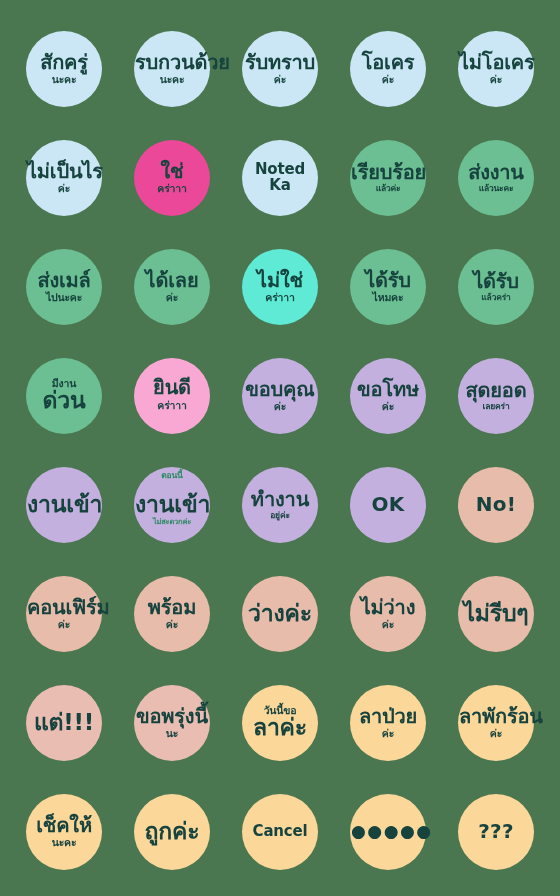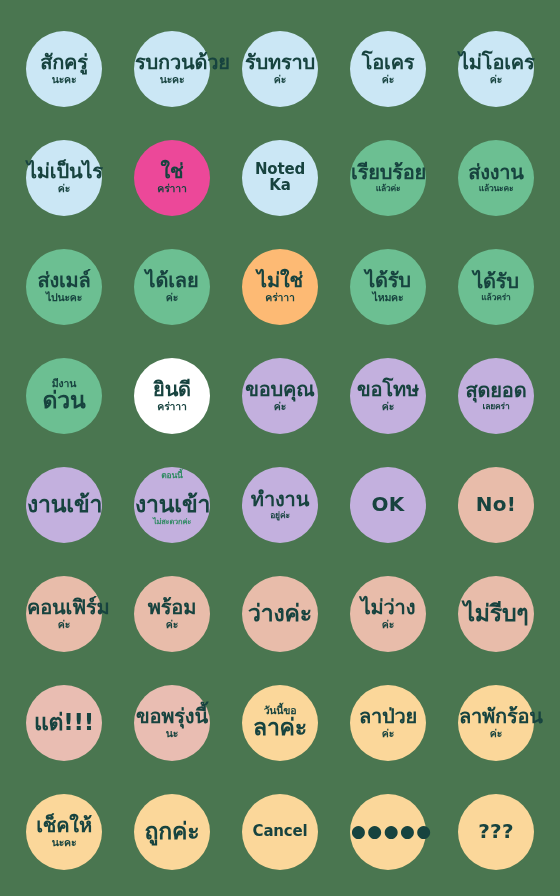--- a/index.html
+++ b/index.html
@@ -176,21 +176,21 @@
         <span class="line t-sub c-dark">ไปนะคะ</span>
       </div>
     </div>
     <div class="sticker-cell">
       <div class="sticker" style="background: rgb(108, 191, 146);">
         <span class="line c-dark t-main">ได้เลย</span>
         <span class="line t-sub c-dark">ค่ะ</span>
       </div>
     </div>
     <div class="sticker-cell">
-      <div class="sticker" style="background: #fdba74;">
+      <div class="sticker" style="background: #5eead4;">
         <span class="line c-dark t-main">ไม่ใช่</span>
         <span class="line t-sub c-dark">คร่าาา</span>
       </div>
     </div>
     <div class="sticker-cell">
       <div class="sticker" style="background: rgb(108, 191, 146);">
         <span class="line c-dark t-main">ได้รับ</span>
         <span class="line t-sub c-dark">ไหมคะ</span>
       </div>
     </div>
@@ -200,21 +200,21 @@
         <span class="line t-sub-sm c-dark">แล้วคร่า</span>
       </div>
     </div>
     <div class="sticker-cell">
       <div class="sticker" style="background: rgb(108, 191, 146);">
         <span class="line c-dark t-sub">มีงาน</span>
         <span class="line t-main-xl c-dark">ด่วน</span>
       </div>
     </div>
     <div class="sticker-cell">
-      <div class="sticker" style="background: #ffffff;">
+      <div class="sticker" style="background: #f9a8d4; font-family: Liberation Mono, monospace;">
         <span class="line c-dark t-main">ยินดี</span>
         <span class="line t-sub c-dark">คร่าาา</span>
       </div>
     </div>
     <div class="sticker-cell">
       <div class="sticker" style="background: rgb(195, 176, 222);">
         <span class="line c-dark t-main">ขอบคุณ</span>
         <span class="line t-sub c-dark">ค่ะ</span>
       </div>
     </div>

